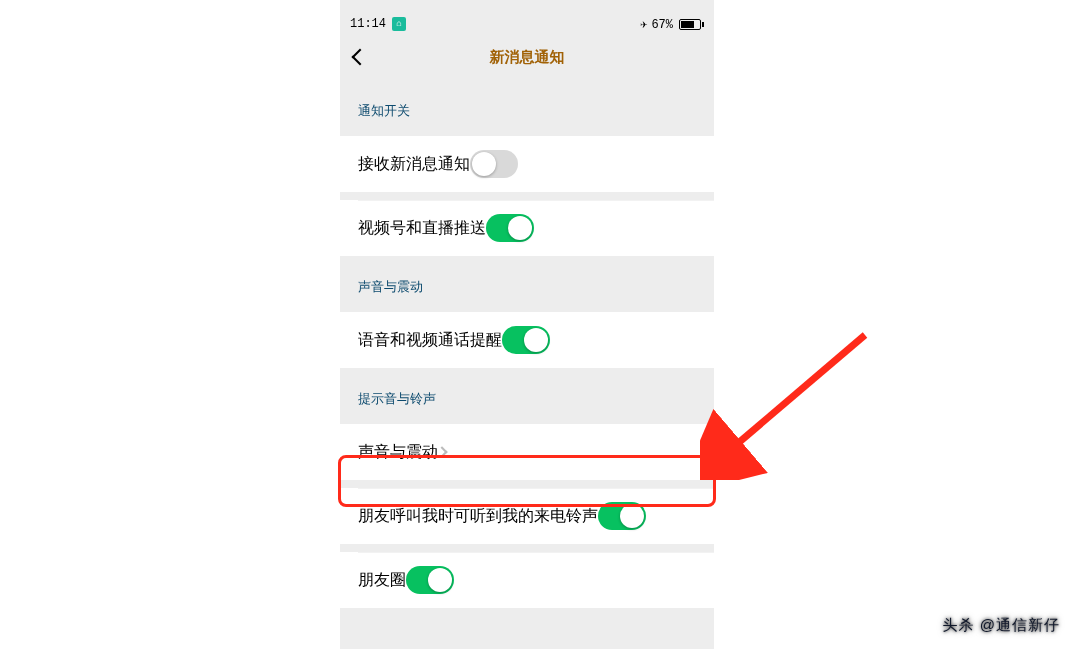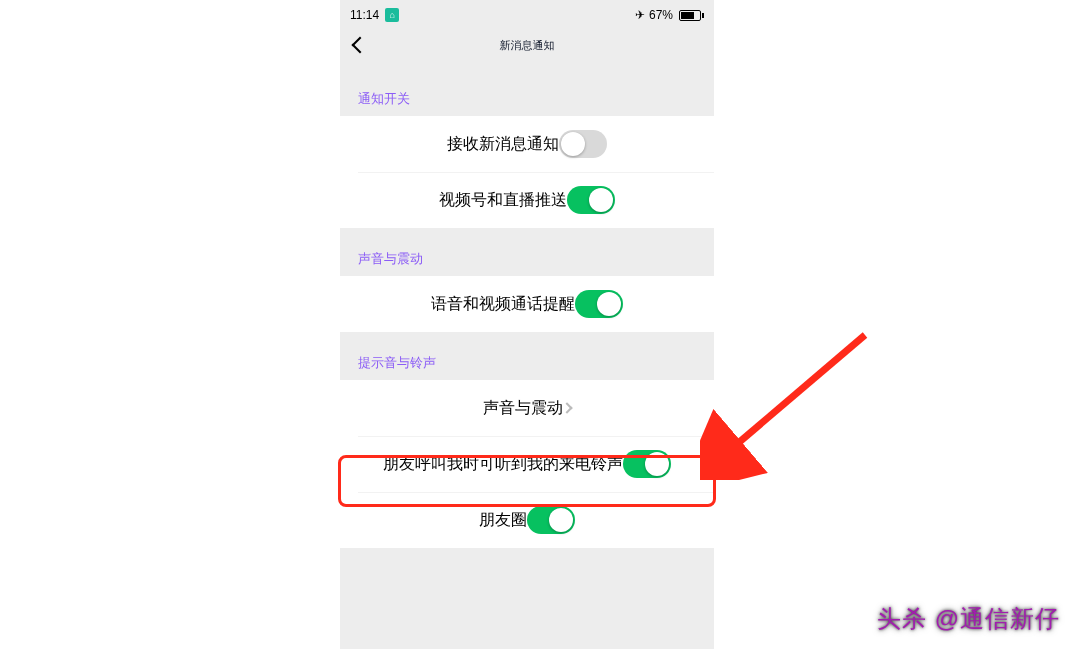--- a/index.html
+++ b/index.html
@@ -17,25 +17,26 @@
       top: 0;
       width: 374px;
       height: 649px;
       background: #ededed;
       overflow: hidden;
     }
     .status-bar {
       height: 22px;
       background: #ededed;
       display: flex;
-      align-items: flex-end;
+      align-items: flex-start;
       justify-content: space-between;
-      padding: 0 10px;
+      padding: 17px 10px;
       font-size: 12px;
       color: #000;
+      font-family: Liberation Mono, monospace;
     }
     .status-left { display: flex; align-items: center; gap: 6px; }
     .status-right { display: flex; align-items: center; gap: 4px; }
     .scan-icon {
       width: 14px; height: 14px;
       background: #1abc9c;
       display: inline-flex; align-items:center; justify-content:center;
       border-radius: 2px;
       font-size: 9px; color:#fff;
     }
@@ -50,39 +51,40 @@
       position: absolute;
       left: 14px;
       width: 12px; height: 12px;
       border-left: 2px solid #000;
       border-bottom: 2px solid #000;
       transform: rotate(45deg);
     }
     .nav-title {
       width: 100%;
       text-align: center;
-      font-size: 11px;
-      font-weight: 400;
-      color: #0f172a;
+      font-size: 15px;
+      font-weight: 700;
+      color: #a16207;
     }
     .section-header {
       font-size: 13px;
-      color: #8b5cf6;
+      color: #0c4a6e;
       padding: 22px 18px 8px 18px;
     }
     .cell {
       background: #ffffff;
       display: flex;
       align-items: center;
-      justify-content: center;
+      justify-content: flex-start;
       padding: 8px 18px;
       height: 56px;
       font-size: 16px;
       color: #000;
       position: relative;
+      margin-top: 8px;
     }
     .cell + .cell::before {
       content:"";
       position:absolute;
       left:18px; right:0; top:0;
       height:1px;
       background:#e5e5e5;
       transform: scaleY(0.5);
     }
     .toggle {
@@ -117,22 +119,22 @@
       pointer-events: none;
     }
     .arrow-svg {
       position: absolute;
       pointer-events: none;
     }
     .watermark {
       position: absolute;
       right: 20px;
       bottom: 14px;
-      font-size: 24px;
-      color: #a21caf;
+      font-size: 15px;
+      color: #0f172a;
       text-shadow: 0 0 3px rgba(0,0,0,0.8), 0 0 6px rgba(0,0,0,0.6);
       font-weight: 500;
       letter-spacing: 1px;
     }
     .battery {
       display:inline-flex; align-items:center;
     }
     .battery-body {
       width: 22px; height: 11px;
       border:1px solid #000;

